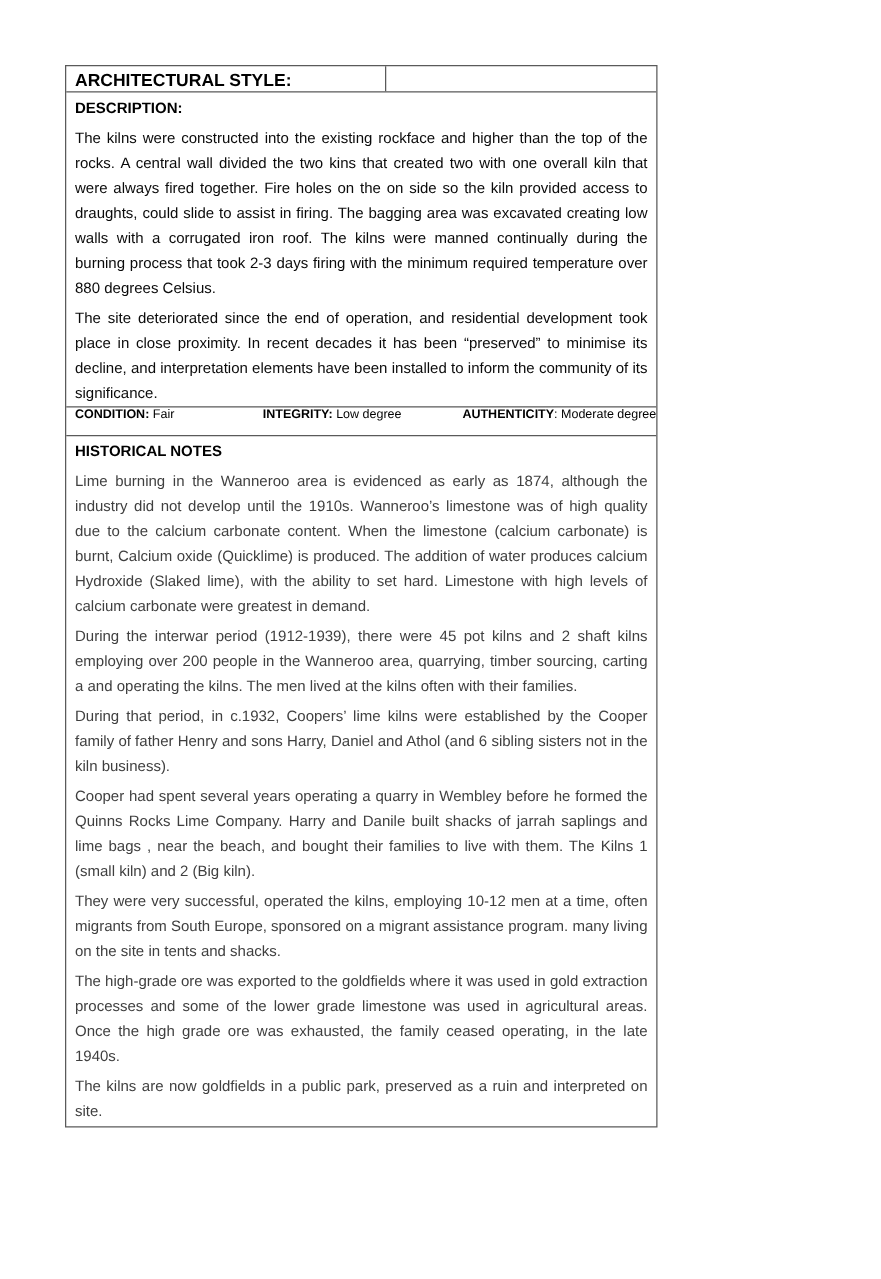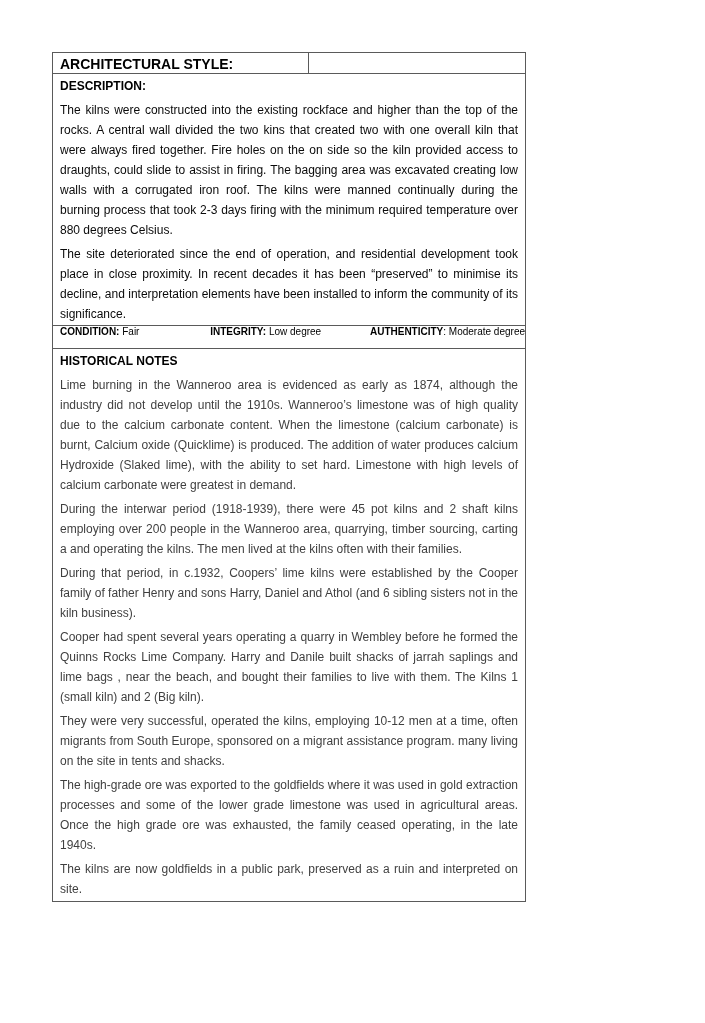--- a/index.html
+++ b/index.html
@@ -117,21 +117,21 @@
 
   <div class="row row-cond">
     <span class="grp-cond"><span class="lbl">CONDITION:</span><span> Fair</span></span>
     <span class="grp-int"><span class="lbl">INTEGRITY:</span><span> Low degree</span></span>
     <span class="grp-auth"><span class="lbl">AUTHENTICITY</span><span>: Moderate degree</span></span>
   </div>
 
   <div class="row hist">
     <div class="section-head">HISTORICAL NOTES</div>
     <p class="para">Lime burning in the Wanneroo area is evidenced as early as 1874, although the industry did not develop until the 1910s.  Wanneroo’s limestone was of high quality due to the calcium carbonate content. When the limestone (calcium carbonate) is burnt, Calcium oxide (Quicklime) is produced. The addition of water produces calcium Hydroxide (Slaked lime), with the ability to set hard.  Limestone with high levels of calcium carbonate were greatest in demand.</p>
-    <p class="para">During the interwar period (1918-1939), there were 45 pot kilns and 2 shaft kilns employing over 200 people in the Wanneroo area, quarrying, timber sourcing, carting a and operating the kilns. The men lived at the kilns often with their families.</p>
+    <p class="para">During the interwar period (1912-1939), there were 45 pot kilns and 2 shaft kilns employing over 200 people in the Wanneroo area, quarrying, timber sourcing, carting a and operating the kilns. The men lived at the kilns often with their families.</p>
     <p class="para">During that period, in c.1932, Coopers’ lime kilns were established by the Cooper family of father Henry and sons Harry, Daniel and Athol (and 6 sibling sisters not in the kiln business).</p>
     <p class="para">Cooper had spent several years operating a quarry in Wembley before he formed the Quinns Rocks Lime Company.  Harry and Danile built shacks of jarrah saplings and lime bags , near the beach, and bought their families to live with them. The Kilns 1 (small kiln) and 2 (Big kiln).</p>
     <p class="para">They were very successful,  operated the kilns, employing 10-12 men at a time, often migrants from South Europe, sponsored on a migrant assistance program. many living on the site in tents and shacks.</p>
     <p class="para">The high-grade ore was exported to the goldfields where it was used in gold extraction processes and some of the lower grade limestone was used in agricultural areas.  Once the high grade ore was exhausted, the family ceased operating, in the late 1940s.</p>
     <p class="para">The kilns are now goldfields in a public park, preserved as a ruin and interpreted on site.</p>
   </div>
 
 </div>
 
 </body></html>

